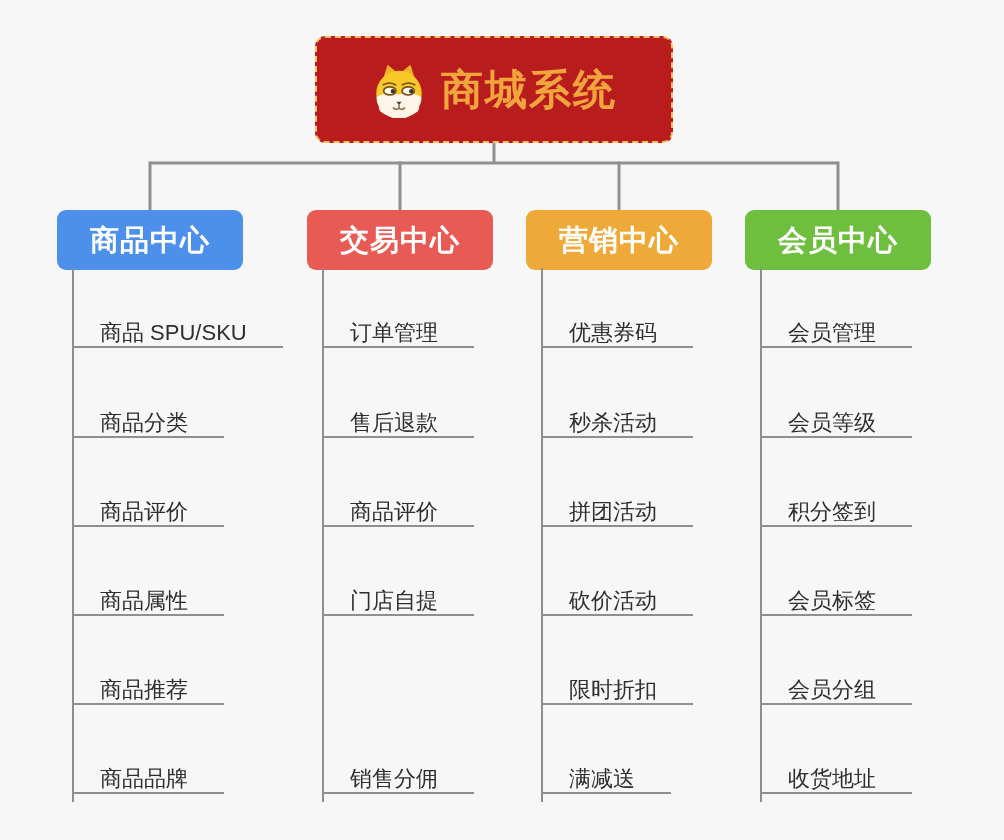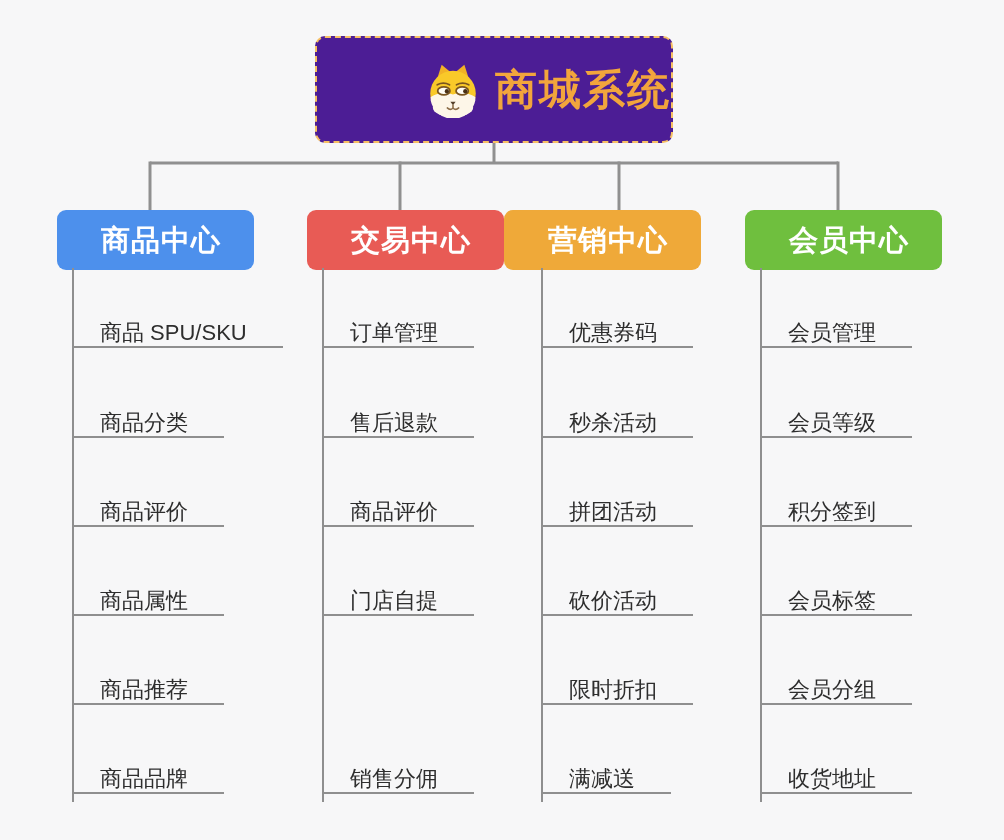--- a/index.html
+++ b/index.html
@@ -17,27 +17,27 @@
   .tree-lines {
     position: absolute;
     left: 0; top: 0;
     pointer-events: none;
   }
   
   .root-node {
     position: absolute;
     left: 315px; top: 36px;
     width: 358px; height: 107px;
-    background: #4c1d95;
+    background: #b91c1c;
     border: 2px dashed #F7C063;
     border-radius: 10px;
     box-sizing: border-box;
     display: flex;
     align-items: center;
-    justify-content: flex-end;
+    justify-content: center;
     gap: 14px;
     cursor: pointer;
   }
   .root-title {
     font-size: 42px;
     font-weight: bold;
     letter-spacing: 2px;
     color: #F2A53C;
     line-height: 1;
   }
@@ -45,32 +45,31 @@
   
   .branch-node {
     position: absolute;
     top: 210px;
     width: 186px; height: 60px;
     border-radius: 9px;
     display: flex;
     align-items: center;
     justify-content: center;
     cursor: pointer;
-    padding-left: 11px;
   }
   .branch-node .branch-label {
     color: #FFFFFF;
     font-size: 29px;
     font-weight: bold;
     letter-spacing: 1px;
     line-height: 1;
   }
   .branch-0 { left: 57px; }
   .branch-1 { left: 307px; }
-  .branch-2 { left: 504px; }
+  .branch-2 { left: 526px; }
   .branch-3 { left: 745px; }
   
   .column {
     position: absolute;
     top: 270px;
     width: 220px;
     height: 534px;
   }
   .column-0 { left: 72px; }
   .column-1 { left: 322px; }

